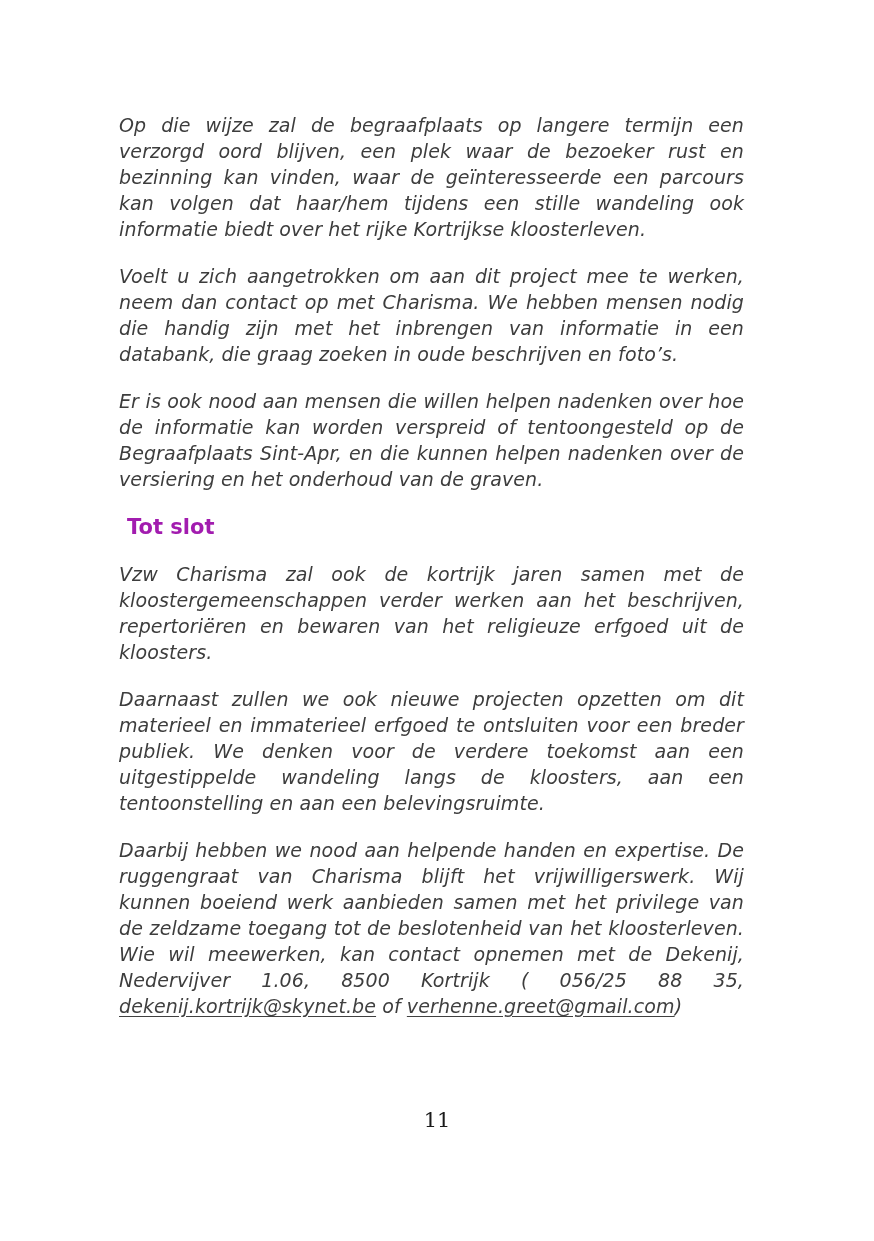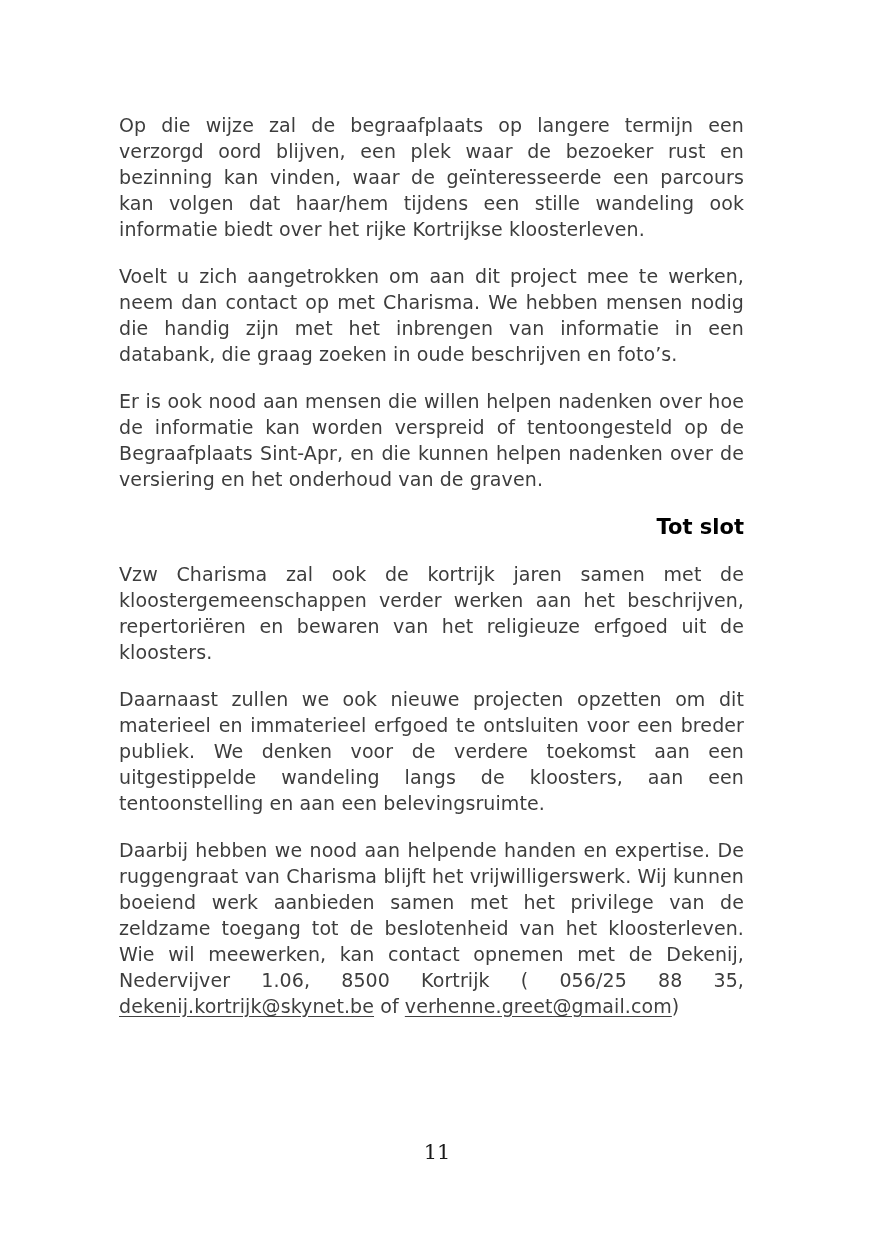--- a/index.html
+++ b/index.html
@@ -22,39 +22,40 @@
     padding-top: 112px;
     box-sizing: content-box;
   }
   .para {
     margin: 0 0 21px 0;
     font-size: 19px;
     line-height: 26px;
     color: #3d3d3d;
     text-align: justify;
     letter-spacing: 0.1px;
+    font-style: italic;
   }
   .heading {
-    margin: 4px 0 20px 0;
+    margin: 4px 0 20px 8px;
     font-size: 21px;
     line-height: 28px;
     font-weight: bold;
-    color: #000000;
-    text-align: right;
+    color: #a21caf;
+    text-align: left;
   }
   a.email-link {
     color: #404040;
     text-decoration: underline;
     text-underline-offset: 3px;
     cursor: pointer;
   }
   .page-number {
     position: absolute;
     left: 0;
-    top: 1140px;
+    top: 1108px;
     width: 874px;
     text-align: center;
     font-family: "DejaVu Serif", serif;
     font-size: 21px;
     color: #1a1a1a;
   }
 </style>
 </head>
 <body>
 

